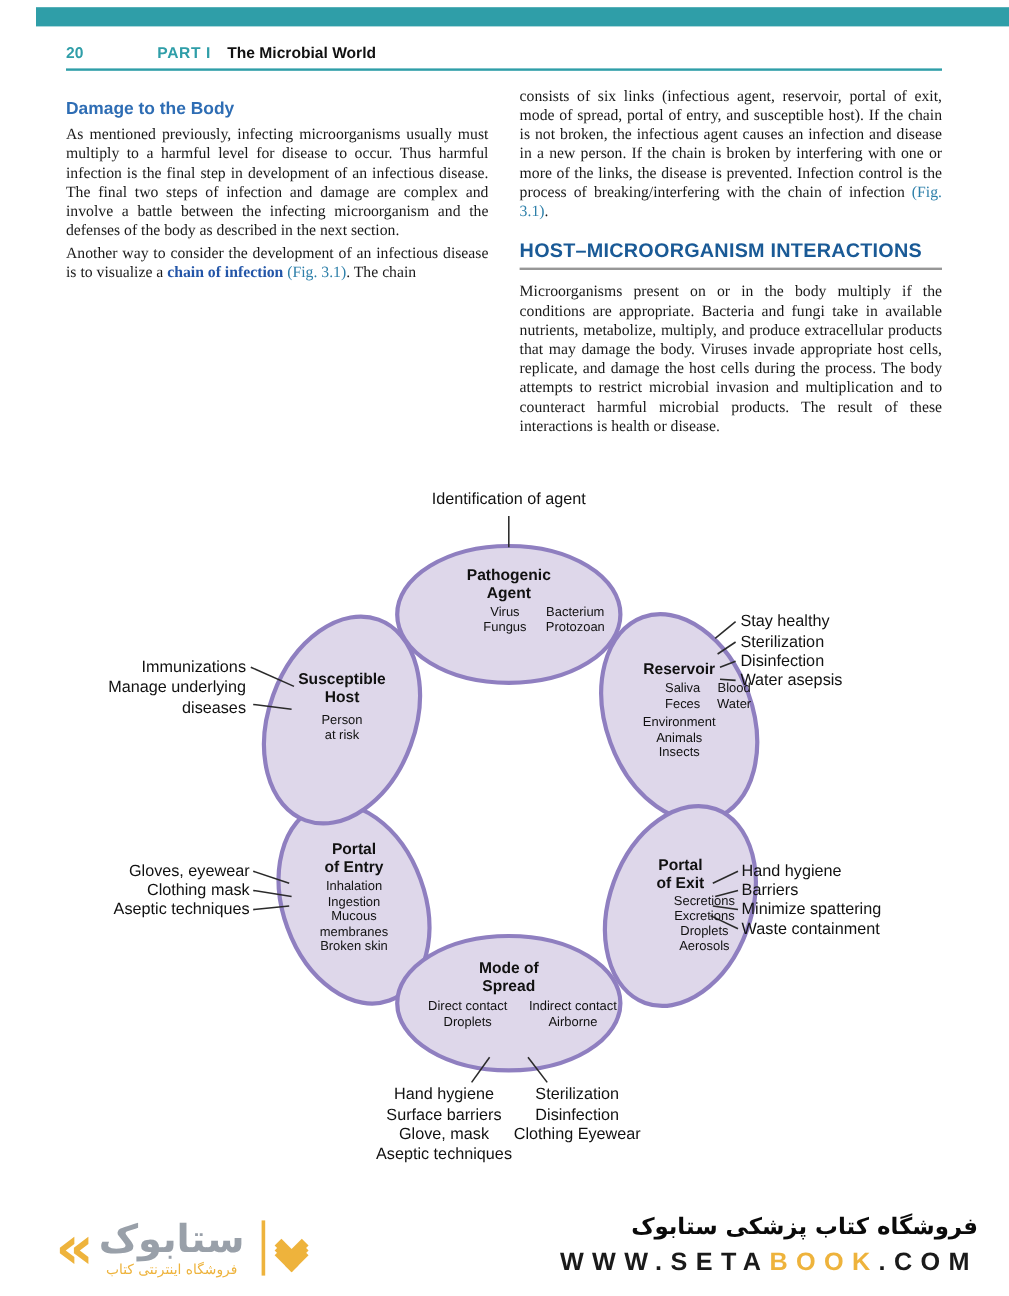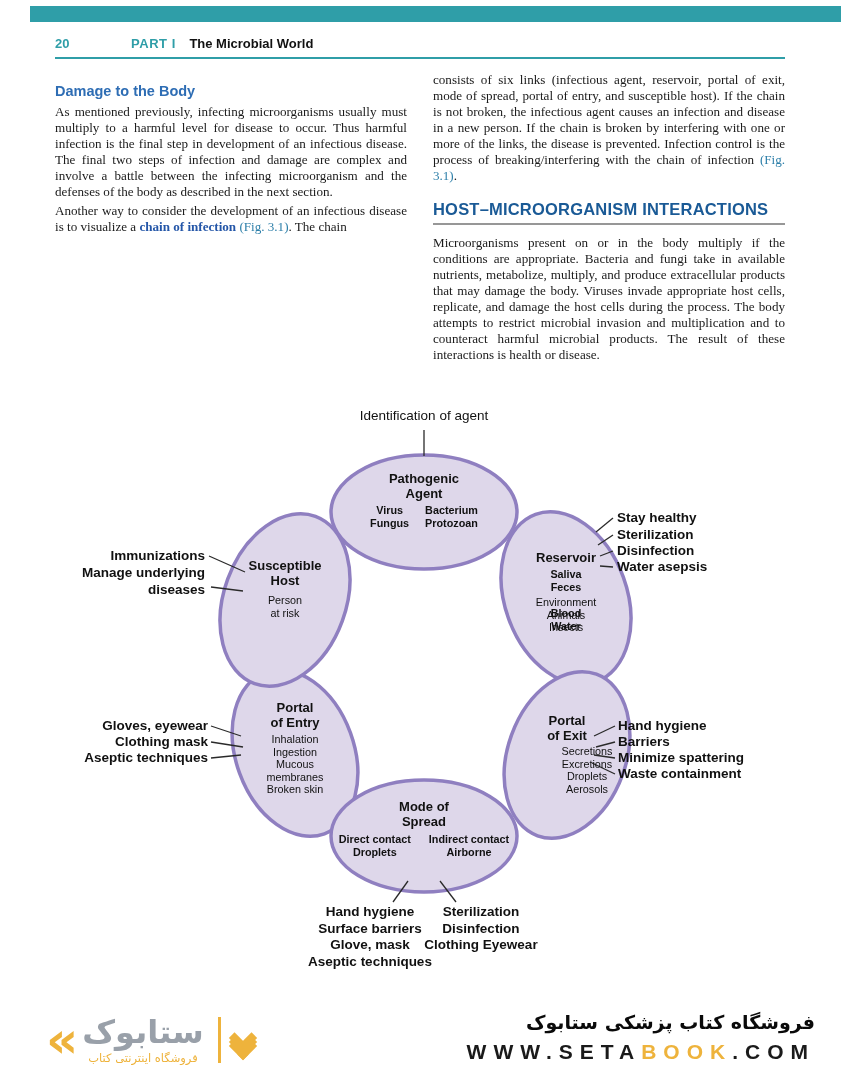--- a/index.html
+++ b/index.html
@@ -31,23 +31,23 @@
   
   .figure { position:absolute; left:0; top:405px; width:841px; height:572px;
     font-family:"Liberation Sans", sans-serif; }
   .figure svg { position:absolute; left:0; top:0; }
   .fig-ellipse { fill:#ded7ea; stroke:#8f7fc0; stroke-width:3.5; }
   .ptr { stroke:#2a2a2a; stroke-width:1.3; }
   .abs { position:absolute; }
   .pre { white-space:pre-line; }
   .node-title { font-size:13px; font-weight:bold; text-align:center; line-height:15px; color:#111; }
   .node-lines { font-size:10.8px; text-align:center; line-height:12.5px; color:#111; }
-  .node-cols { display:flex; justify-content:center; font-size:10.8px; line-height:12.5px;
-    text-align:center; color:#111;font-weight:bold; }
-  .ann { font-size:13.5px; line-height:16.5px; color:#111;font-weight:bold; }
+  .node-cols { display:flex; justify-content:flex-end; font-size:10.8px; line-height:12.5px;
+    text-align:center; color:#111; }
+  .ann { font-size:13.5px; line-height:16.5px; color:#111; }
   .ann-r { text-align:left; }
   .ann-l { text-align:right; }
   .ann-c { text-align:center; }
   .fig-top-label { font-size:13.5px; text-align:center; color:#111; }
   
   .caption { position:absolute; left:150px; top:1021px; width:548px;
     font-family:Liberation Sans, sans-serif; font-size:12.2px; color:#2b2b2b;
     text-align:justify; text-align-last:justify; }
   .cap-label { font-weight:bold; color:#111; }
   
@@ -130,21 +130,21 @@
     <div class="abs node-title pre" style="left:344px; top:66px; width:160px;">Pathogenic
 Agent</div>
     <div class="abs node-cols" style="left:344px; top:99px; width:160px; gap:16px;">
       <span class="pre">Virus
 Fungus</span>
       <span class="pre">Bacterium
 Protozoan</span>
     </div>
 
     <div class="abs node-title pre" style="left:506px; top:145px; width:120px;">Reservoir</div>
-    <div class="abs node-cols" style="left:506px; top:163px; width:120px; gap:14px;flex-direction:column;">
+    <div class="abs node-cols" style="left:506px; top:163px; width:120px; gap:14px;">
       <span class="pre">Saliva
 Feces</span>
       <span class="pre">Blood
 Water</span>
     </div>
     <div class="abs node-lines pre" style="left:506px; top:191px; width:120px;">Environment
 Animals
 Insects</div>
 
     <div class="abs node-title pre" style="left:507px; top:308px; width:120px;">Portal

